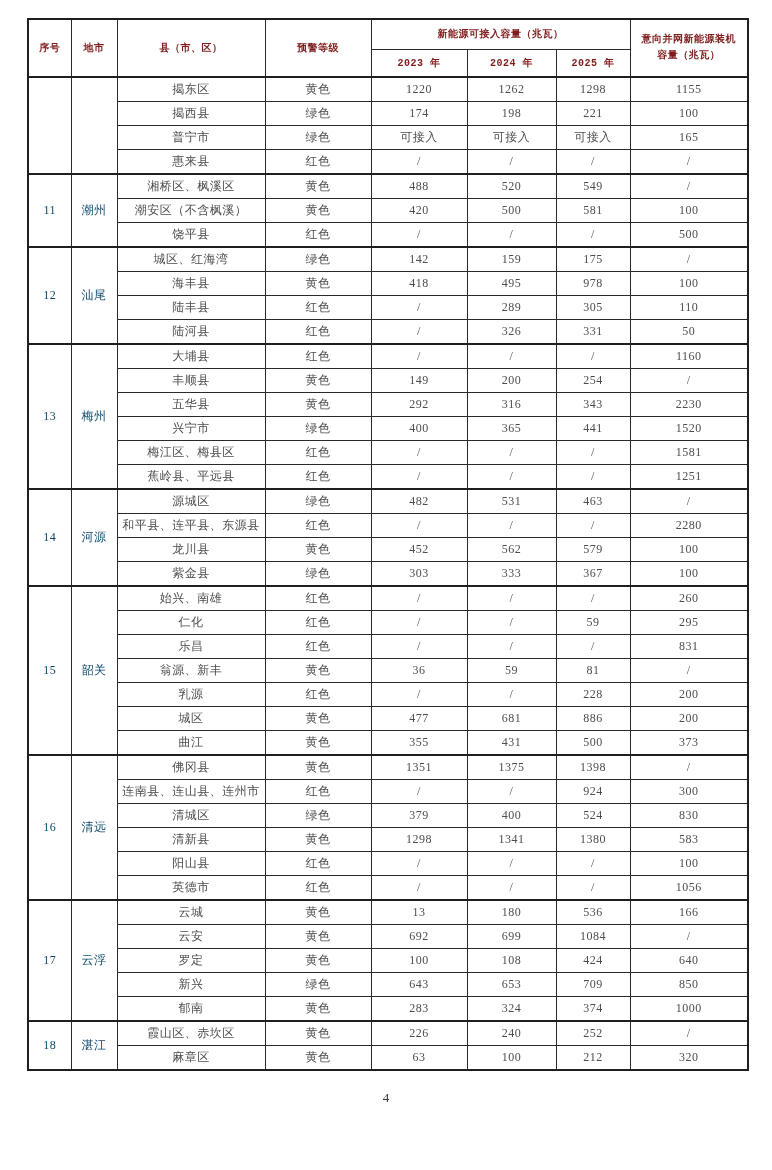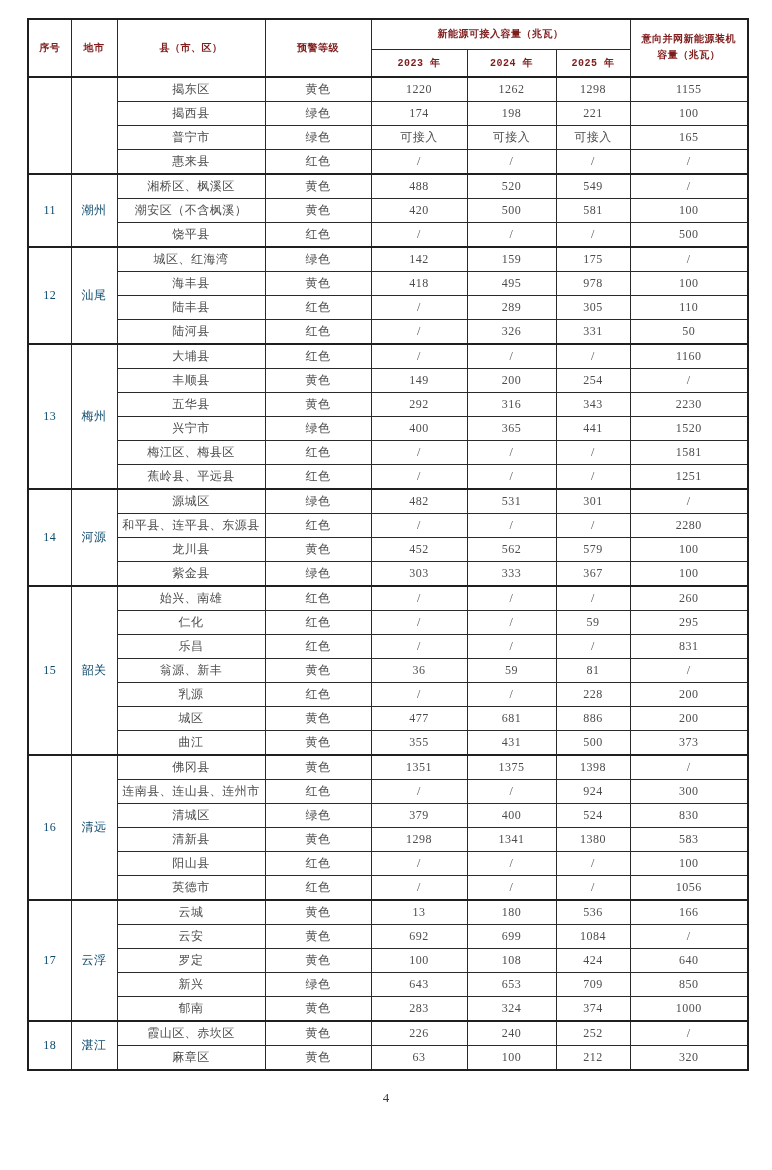--- a/index.html
+++ b/index.html
@@ -249,21 +249,21 @@
           <td>/</td>
           <td>1251</td>
         </tr>
         <tr class="group-start">
           <td class="c-idx" rowspan="4">14</td>
           <td class="c-city" rowspan="4">河源</td>
           <td>源城区</td>
           <td>绿色</td>
           <td>482</td>
           <td>531</td>
-          <td>301</td>
+          <td>463</td>
           <td>/</td>
         </tr>
         <tr>
           <td>和平县、连平县、东源县</td>
           <td>红色</td>
           <td>/</td>
           <td>/</td>
           <td>/</td>
           <td>2280</td>
         </tr>

